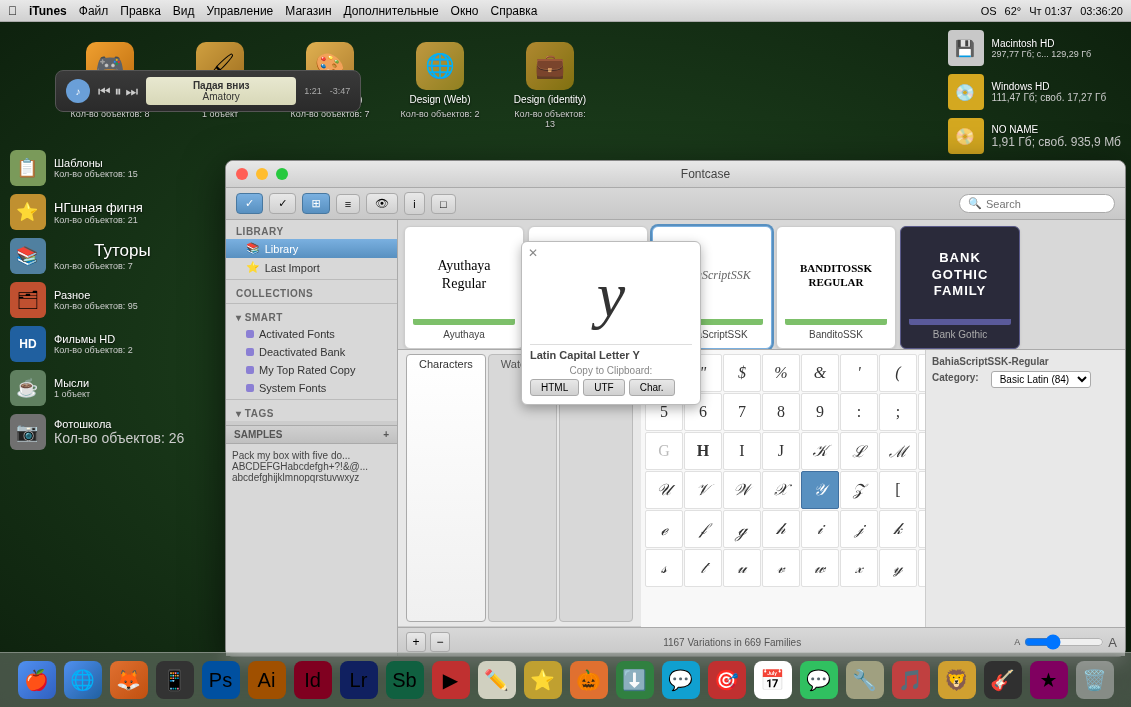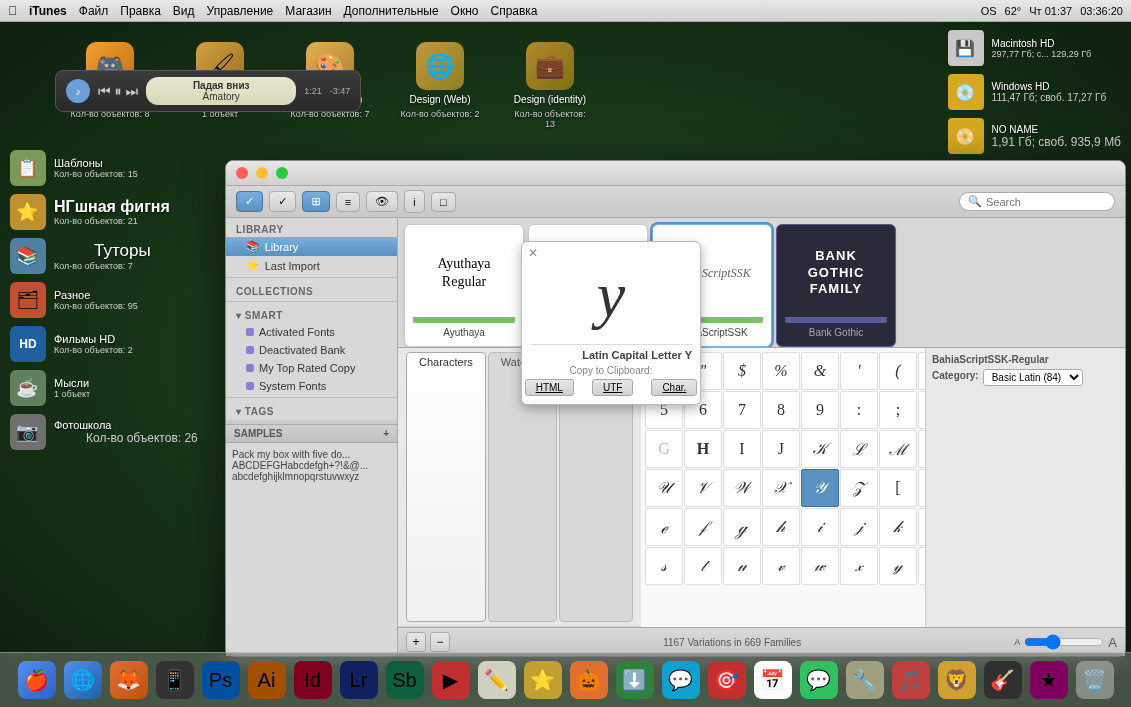--- a/index.html
+++ b/index.html
@@ -40,21 +40,21 @@
     .itunes-player {
       position: absolute; top: 70px; left: 55px;
       background: linear-gradient(to bottom, #3a3a3a, #2a2a2a);
       border-radius: 8px; padding: 6px 10px;
       display: flex; align-items: center; gap: 8px;
       border: 1px solid #555;
     }
     .itunes-logo { width: 24px; height: 24px; background: #6a9fd8; border-radius: 50%; display: flex; align-items: center; justify-content: center; color: #fff; font-size: 10px; }
     .player-controls { display: flex; gap: 4px; align-items: center; }
     .player-btn { color: #ccc; font-size: 14px; cursor: pointer; background: none; border: none; }
-    .player-info { background: linear-gradient(to bottom, #e8e8d0, #d8d8b8); border-radius: 12px; padding: 3px 8px; min-width: 150px; text-align: center; font-size: 10px; color: #333; }
+    .player-info { background: linear-gradient(to bottom, #e8e8d0, #d8d8b8); border-radius: 4px; padding: 3px 8px; min-width: 150px; text-align: center; font-size: 10px; color: #333; }
     .player-time { color: #aaa; font-size: 9px; }
 
     
     .sidebar-list {
       position: absolute; top: 150px; left: 10px;
       display: flex; flex-direction: column; gap: 8px;
     }
     .sidebar-list-item { display: flex; align-items: center; gap: 8px; cursor: pointer; }
     .sidebar-list-item .item-icon { width: 36px; height: 36px; border-radius: 6px; display: flex; align-items: center; justify-content: center; font-size: 18px; }
 
@@ -157,36 +157,36 @@
     }
     .char-cell.selected { background: #5890c0; color: #fff; border-color: #4070a0; }
     .char-cell.disabled { color: #bbb; }
 
     .right-info-panel {
       width: 200px; background: #e8e8e8; border-left: 1px solid #ccc;
       display: flex; flex-direction: column; padding: 6px;
       font-size: 10px;
     }
     .right-info-label { font-weight: bold; color: #555; margin-bottom: 4px; font-size: 10px; }
-    .category-row { display: flex; align-items: center; gap: 4px; margin-bottom: 6px; }
+    .category-row { display: flex; align-items: center; gap: 12px; margin-bottom: 6px; }
     .category-select { font-size: 10px; border: 1px solid #aaa; border-radius: 3px; padding: 1px 4px; background: #fff; }
 
     
     .char-popup {
       position: absolute; top: 250px; left: 485px;
       background: #fff; border: 1px solid #bbb; border-radius: 6px;
       box-shadow: 0 4px 12px rgba(0,0,0,0.3); padding: 8px;
       width: 190px; z-index: 50;
     }
     .popup-close { position: absolute; top: 4px; left: 6px; cursor: pointer; font-size: 12px; color: #888; background: none; border: none; }
     .popup-char-display { height: 100px; display: flex; align-items: center; justify-content: center; font-size: 72px; color: #333; font-style: italic; }
     .popup-divider { height: 1px; background: #ddd; margin: 4px 0; }
-    .popup-label { font-size: 11px; color: #444; font-weight: bold; text-align: right; margin-bottom: 4px; }
+    .popup-label { font-size: 11px; color: #444; font-weight: bold; text-align: left; margin-bottom: 4px; }
     .popup-clipboard-label { font-size: 10px; color: #888; text-align: center; margin-bottom: 3px; }
-    .popup-btns { display: flex; gap: 18px; justify-content: center; text-decoration: underline; }
+    .popup-btns { display: flex; gap: 4px; justify-content: flex-start; }
     .popup-btn {
       padding: 2px 10px; font-size: 10px; background: linear-gradient(to bottom, #e8e8e8, #d0d0d0);
       border: 1px solid #aaa; border-radius: 3px; cursor: pointer;
     }
     .font-size-slider { width: 80px; }
 
     
     .dock {
       position: absolute; bottom: 0; left: 0; right: 0; height: 55px;
       background: rgba(200,200,200,0.3); backdrop-filter: blur(10px);
@@ -308,21 +308,21 @@
     <div class="sidebar-list-item">
       <div class="item-icon" style="background:#7a9a5a;">📋</div>
       <div>
         <div style="color:#fff;font-size:11px;text-shadow:0 1px 2px rgba(0,0,0,0.8);">Шаблоны</div>
         <div style="color:#ccc;font-size:9px;">Кол-во объектов: 15</div>
       </div>
     </div>
     <div class="sidebar-list-item">
       <div class="item-icon" style="background:#c09030;">⭐</div>
       <div>
-        <div style="color:#fff;font-size:16px;text-shadow:0 1px 2px rgba(0,0,0,0.8);font-weight:bold;">НГшная фигня</div>
+        <div style="color:#fff;font-size:13px;text-shadow:0 1px 2px rgba(0,0,0,0.8);">НГшная фигня</div>
         <div style="color:#ccc;font-size:9px;">Кол-во объектов: 21</div>
       </div>
     </div>
     <div class="sidebar-list-item">
       <div class="item-icon" style="background:#5080a0;">📚</div>
       <div>
         <div style="color:#fff;font-size:17px;text-shadow:0 1px 2px rgba(0,0,0,0.8);margin-left:40px;">Туторы</div>
         <div style="color:#ccc;font-size:9px;">Кол-во объектов: 7</div>
       </div>
     </div>
@@ -344,31 +344,32 @@
       <div class="item-icon" style="background:#608060;">☕</div>
       <div>
         <div style="color:#fff;font-size:11px;text-shadow:0 1px 2px rgba(0,0,0,0.8);">Мысли</div>
         <div style="color:#ccc;font-size:9px;">1 объект</div>
       </div>
     </div>
     <div class="sidebar-list-item">
       <div class="item-icon" style="background:#707070;">📷</div>
       <div>
         <div style="color:#fff;font-size:11px;text-shadow:0 1px 2px rgba(0,0,0,0.8);">Фотошкола</div>
-        <div style="color:#ccc;font-size:12px;margin-left:32px;">Кол-во объектов: 26</div>
+        <div style="color:#ccc;font-size:14px;">Кол-во объектов: 26</div>
       </div>
     </div>
   </div>
 
   <div class="fontcase-window">
 
     <div class="window-titlebar">
       <div class="window-btn close"></div>
       <div class="window-btn minimize"></div>
       <div class="window-btn maximize"></div>
+      <div class="window-title">Fontcase</div>
     </div>
 
     <div class="window-toolbar">
       <div class="toolbar-btn active">✓</div>
       <div class="toolbar-btn">✓</div>
       <div class="toolbar-btn active">⊞</div>
       <div class="toolbar-btn">≡</div>
       <div class="toolbar-btn">👁</div>
       <div class="toolbar-btn">ℹ</div>
       <div class="toolbar-btn">□</div>
@@ -448,20 +449,25 @@
             <div class="font-card-bar"></div>
             <div class="font-card-label">Baghdad</div>
           </div>
 
           <div class="font-card selected" style="position:relative;">
             <div class="font-card-preview" style="font-family:cursive; font-size:12px; text-align:center; color:#666; font-style:italic;">BahiaScriptSSK</div>
             <div class="font-card-bar"></div>
             <div class="font-card-label">BahiaScriptSSK</div>
           </div>
 
+          <div class="font-card">
+            <div class="font-card-preview" style="font-family:serif; font-size:11px; text-align:center; font-weight:bold; text-transform:uppercase; line-height:1.3;">BANDITOSSK<br>REGULAR</div>
+            <div class="font-card-bar"></div>
+            <div class="font-card-label">BanditoSSK</div>
+          </div>
 
           <div class="font-card" style="background:#2a2a3a; border-color:#5a5a8a;">
             <div class="font-card-preview" style="font-family:sans-serif; font-size:13px; text-align:center; font-weight:bold; line-height:1.3; color:#fff; letter-spacing:1px;">BANK<br>GOTHIC<br>FAMILY</div>
             <div class="font-card-bar" style="background:#5a5a9a;"></div>
             <div class="font-card-label" style="color:#aaa;">Bank Gothic</div>
           </div>
         </div>
 
         <div class="chars-panel">
           <div class="chars-tabs">

